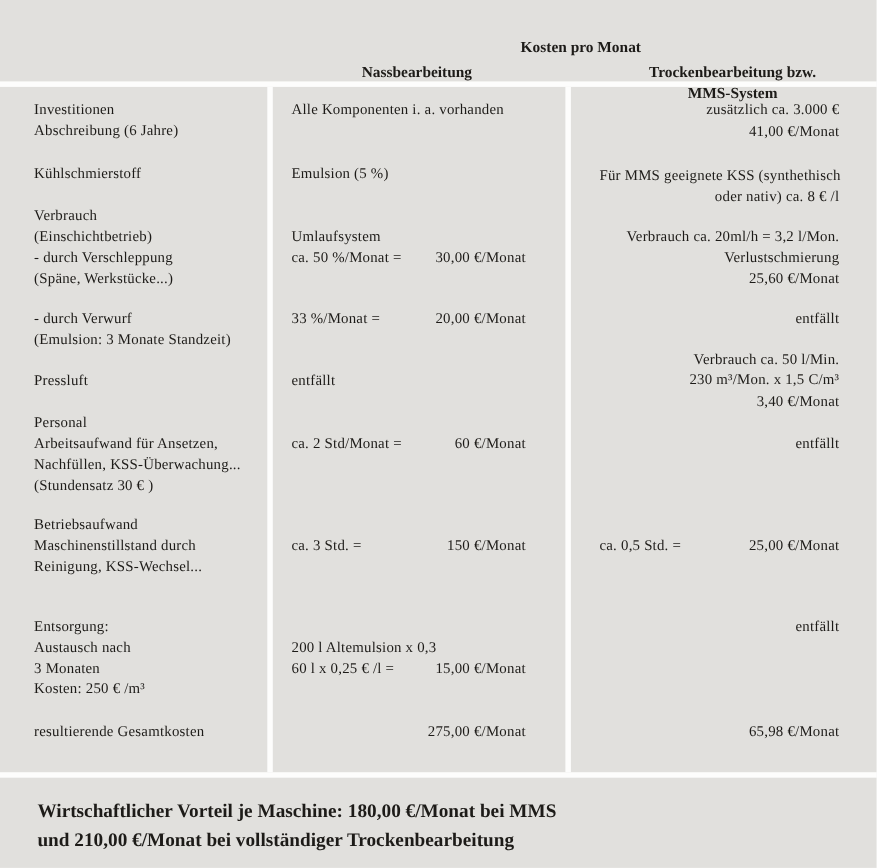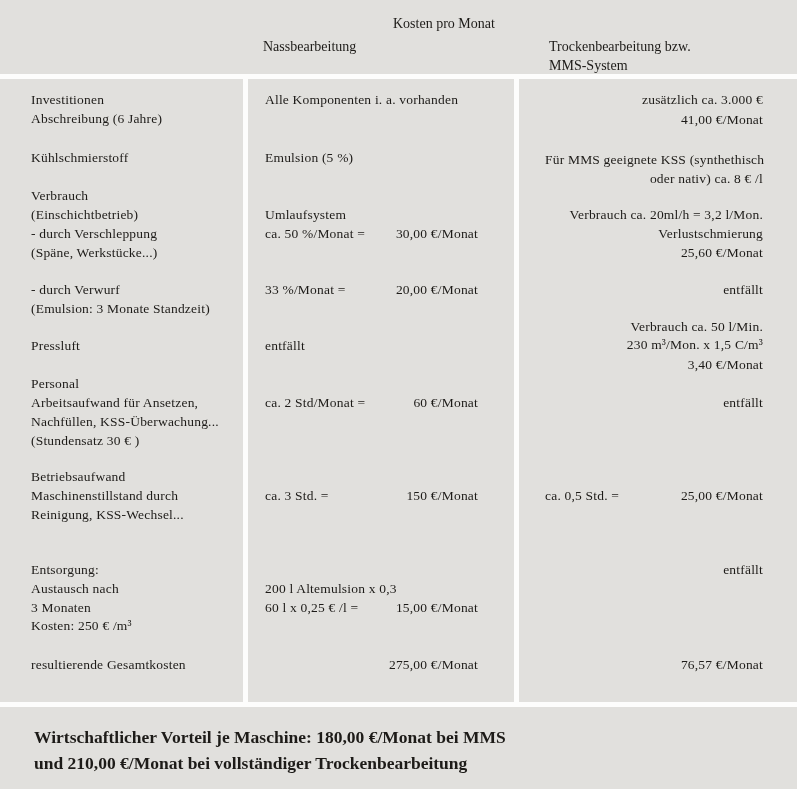--- a/index.html
+++ b/index.html
@@ -26,21 +26,21 @@
     font-size:13.5px;line-height:19px;
     white-space:nowrap;
     letter-spacing:.2px;
   }
   .bold{font-weight:normal;}
   .leftcol{left:31px;}
   .midcol{left:265px;width:213px;}
   .rightcol{left:545px;width:218px;text-align:right;}
   .flexline{display:flex;justify-content:space-between;}
   .ralign{text-align:right;}
-  .hdr{position:absolute;font-size:14px;font-weight:normal;text-align:left;line-height:19px;white-space:nowrap;}
+  .hdr{position:absolute;font-size:14px;font-weight:bold;text-align:center;line-height:19px;white-space:nowrap;margin-top:20px;}
   .footer-line{
     position:absolute;left:34px;
     font-size:17.5px;font-weight:bold;line-height:26px;white-space:nowrap;
   }
 </style>
 </head>
 <body>
 
 <div id="page">
 
@@ -115,18 +115,18 @@
   <div class="line rightcol" style="top:280px">entfällt</div>
   <div class="line rightcol" style="top:317px">Verbrauch ca. 50 l/Min.</div>
   <div class="line rightcol" style="top:335px">230 m³/Mon. x 1,5 C/m³</div>
   <div class="line rightcol ralign bold" style="top:355px">3,40 €/Monat</div>
   <div class="line rightcol" style="top:393px">entfällt</div>
   <div class="line rightcol flexline" style="top:486px">
     <span>ca. 0,5 Std. =</span>
     <span class="bold">25,00 €/Monat</span>
   </div>
   <div class="line rightcol" style="top:560px">entfällt</div>
-  <div class="line rightcol ralign bold" style="top:655px">76,57 €/Monat</div>
+  <div class="line rightcol ralign bold" style="top:655px">65,98 €/Monat</div>
 
   <div class="footer-line" style="top:724px">Wirtschaftlicher Vorteil je Maschine: 180,00 €/Monat bei MMS</div>
   <div class="footer-line" style="top:750px">und 210,00 €/Monat bei vollständiger Trockenbearbeitung</div>
 
 </div>
 
 </body></html>

